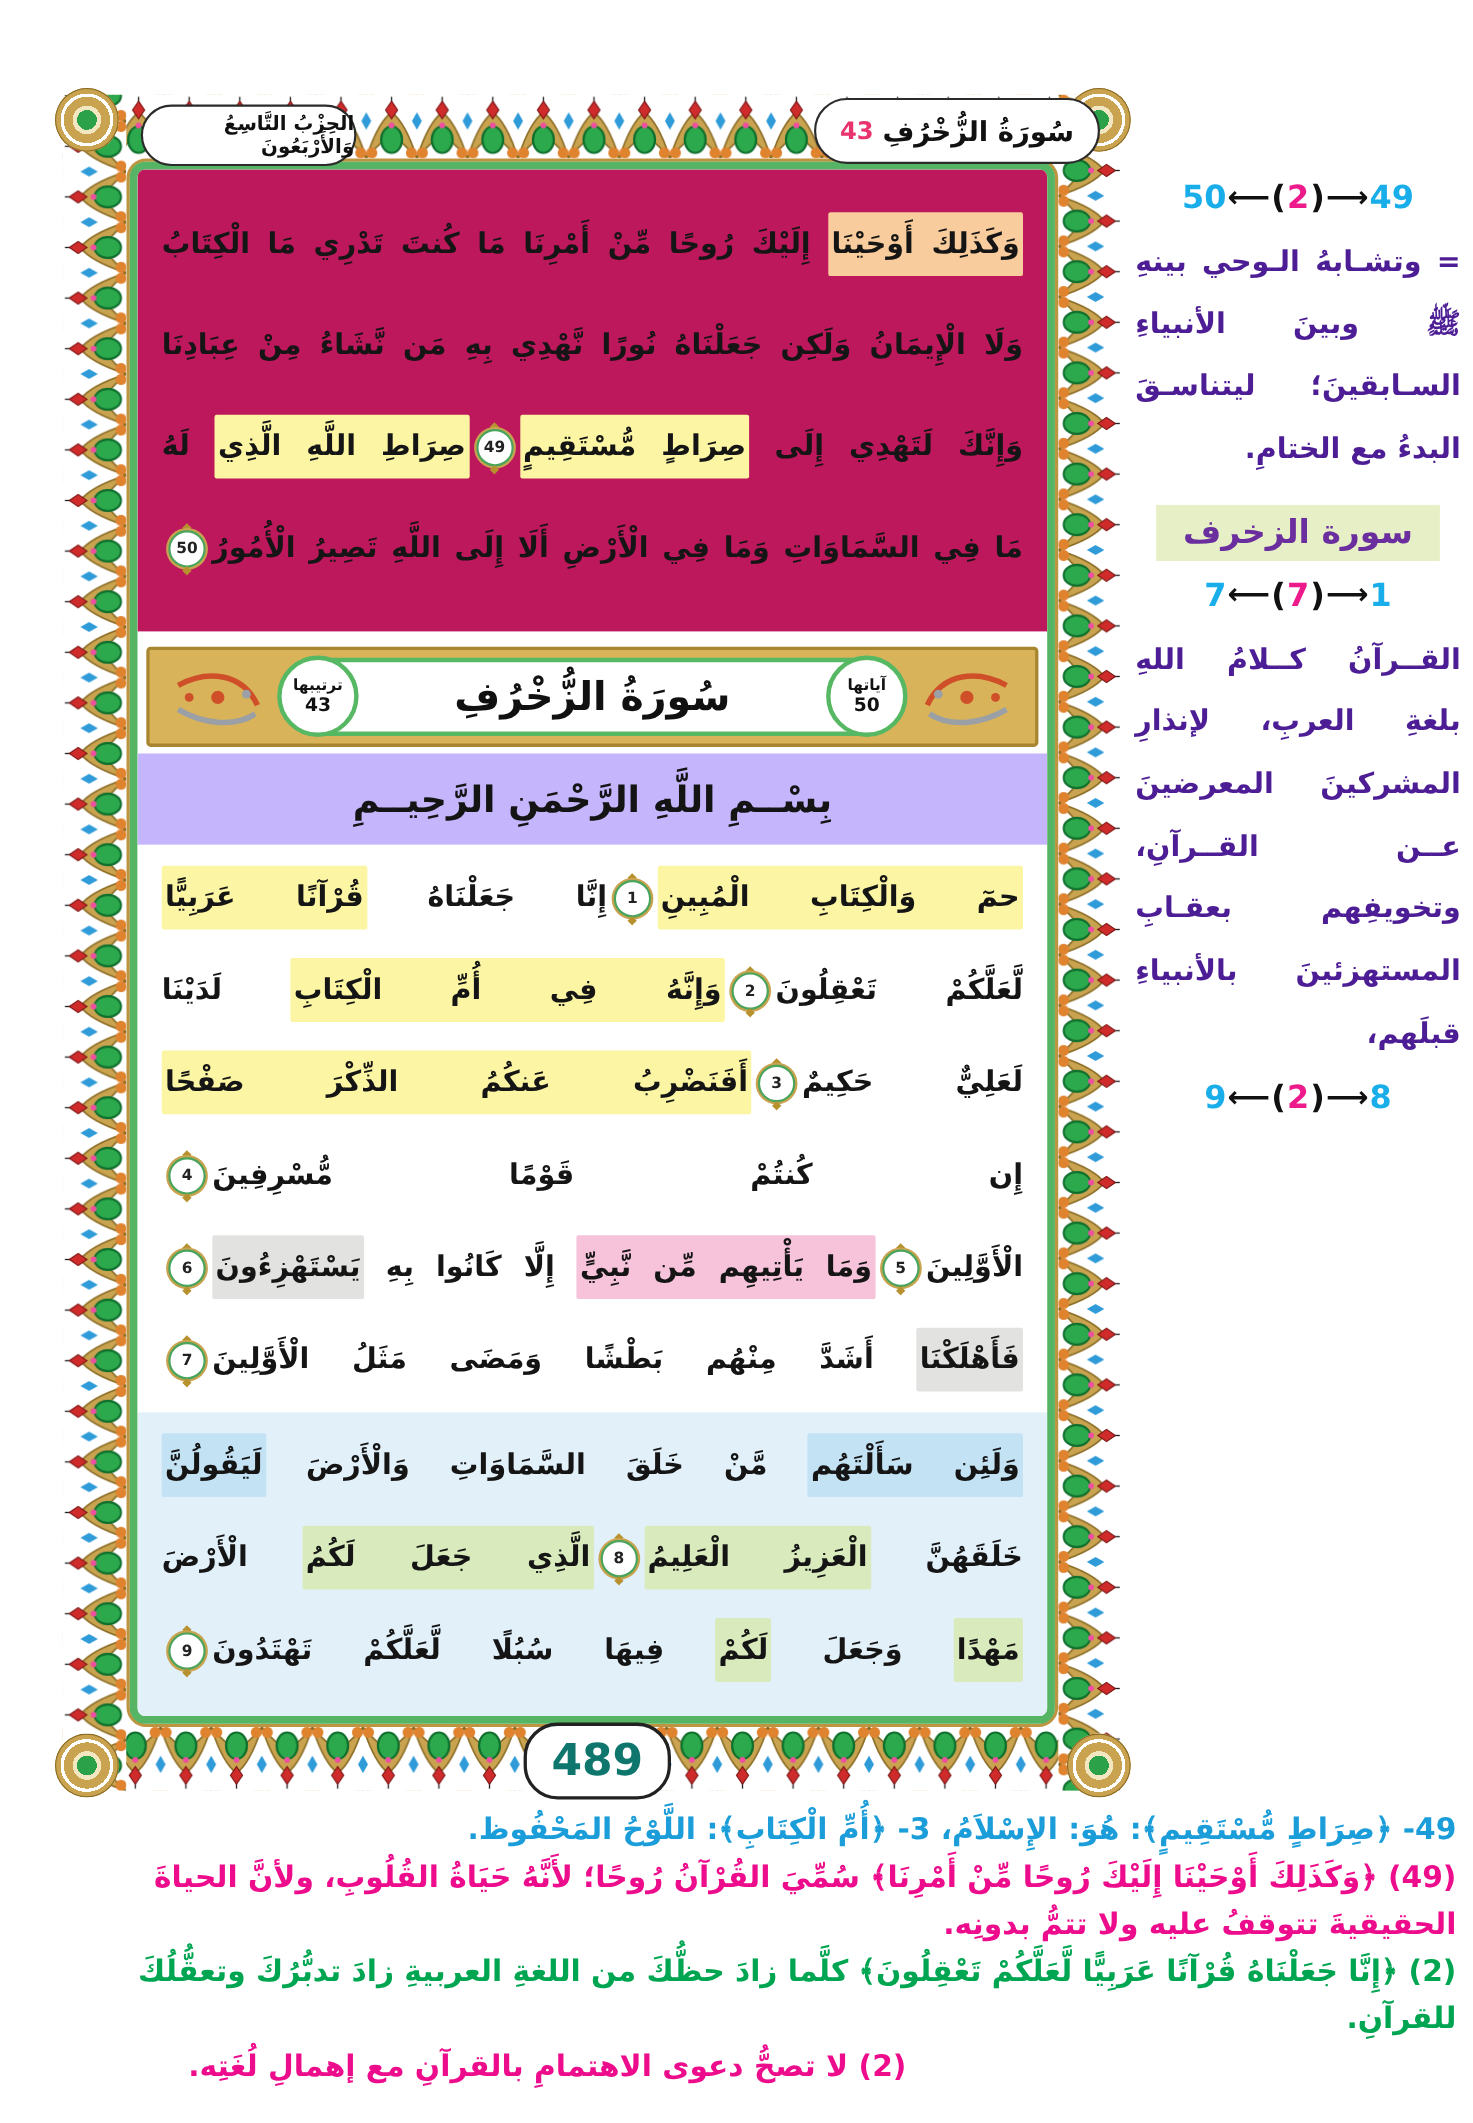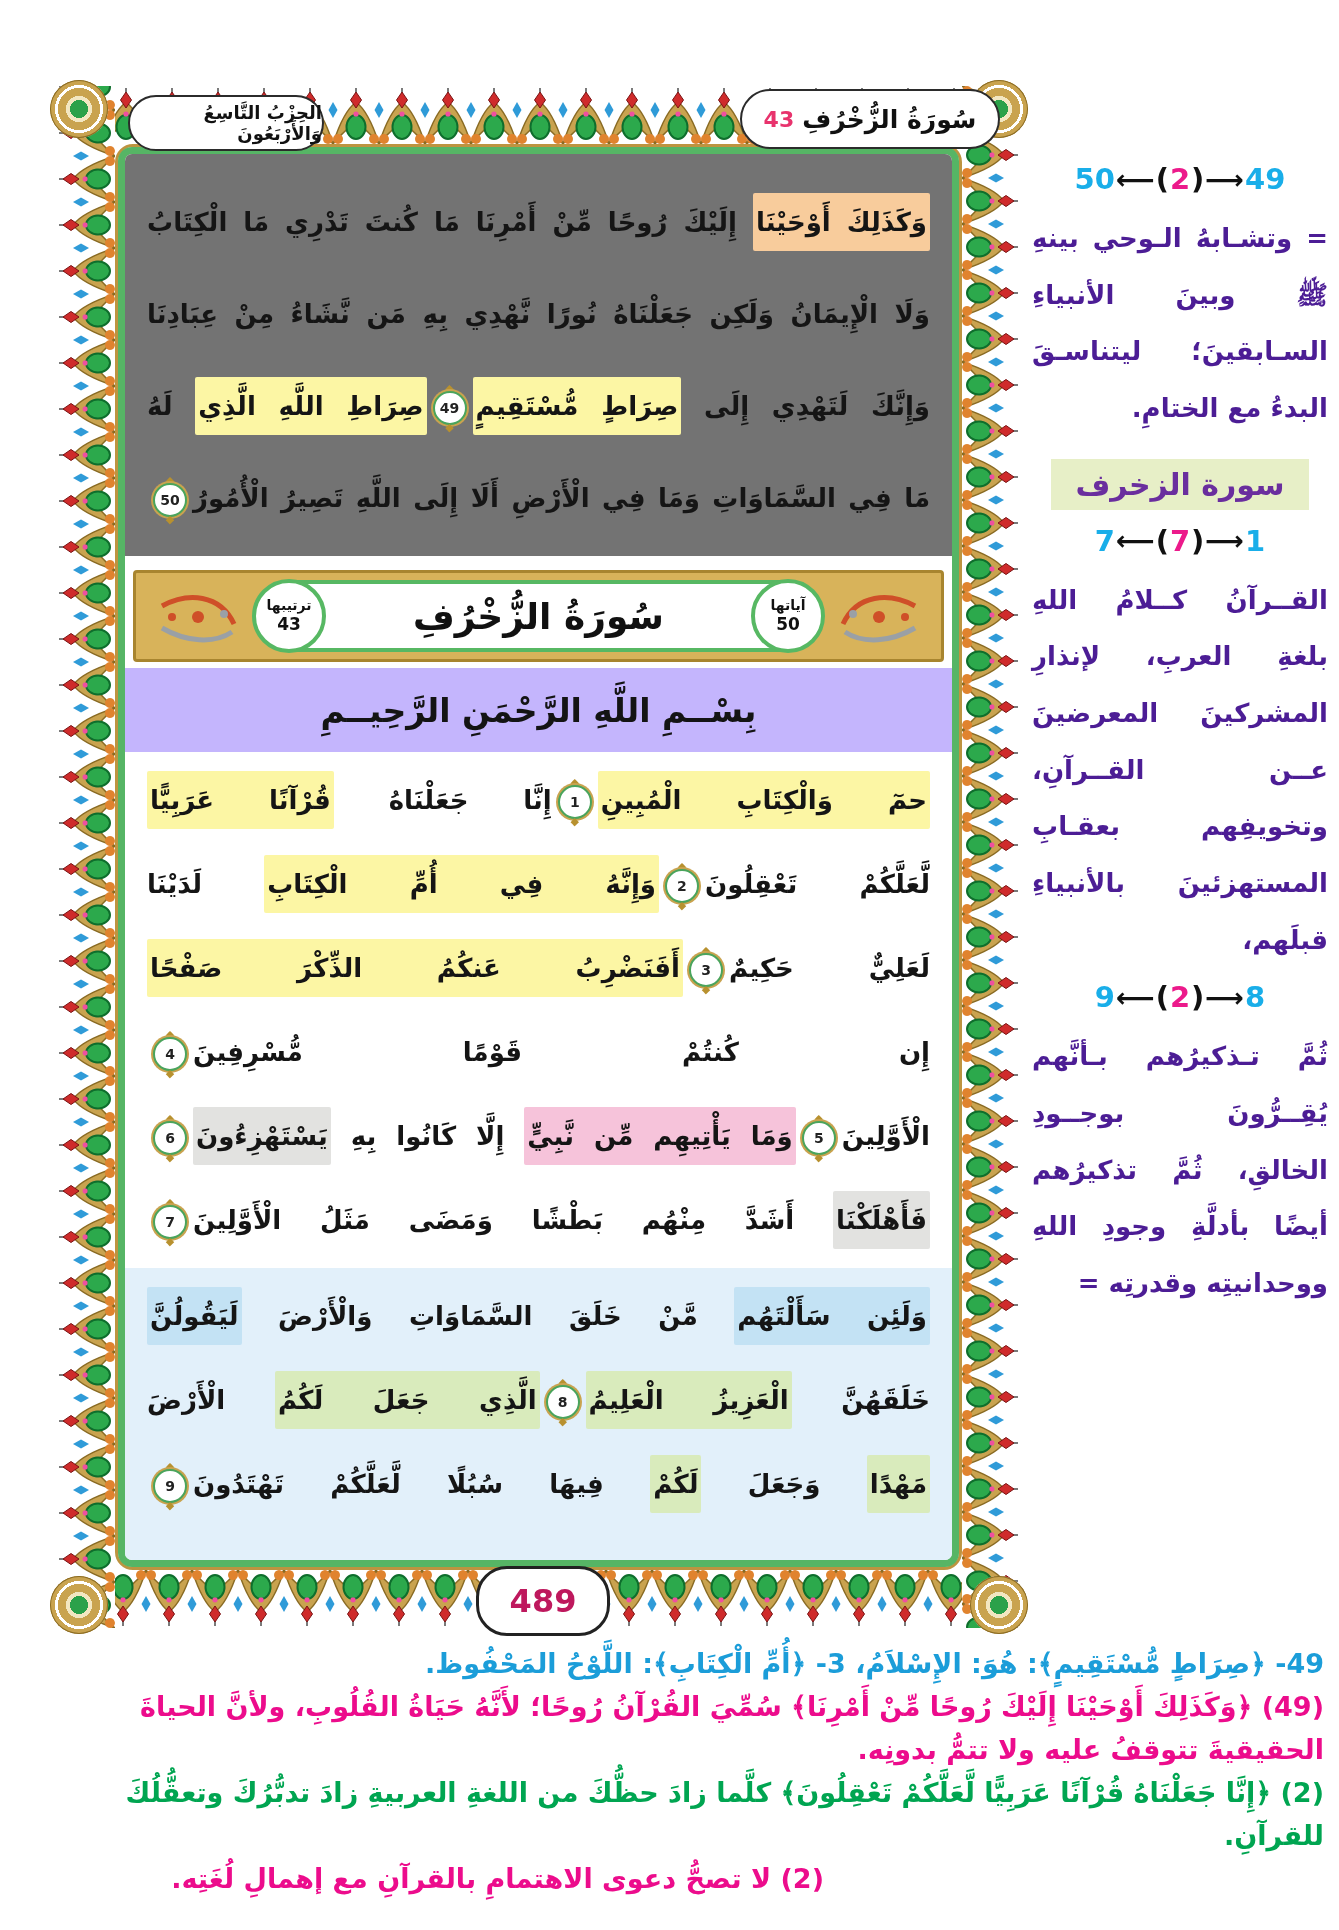--- a/index.html
+++ b/index.html
@@ -17,21 +17,21 @@
     display:flex;align-items:center;justify-content:center;gap:8px;font-weight:bold;color:#111;}
   .oval-hizb{left:128px;top:95px;width:192px;height:52px;font-size:18px;}
   .oval-surah{left:740px;top:89px;width:256px;height:56px;font-size:25px;}
   .oval-surah .snum{color:#e8336d;font-size:22px;font-weight:bold;}
   
   .panel{position:absolute;left:115px;top:144px;width:847px;height:1426px;z-index:3;
     border:3px solid #bd9440;border-radius:18px;background:#fff;box-sizing:border-box;}
   .panel-in{width:100%;height:100%;border:7px solid #56b565;border-radius:14px;box-sizing:border-box;
     overflow:hidden;display:flex;flex-direction:column;background:#fff;}
   .sec{padding:6px 22px;box-sizing:border-box;}
-  .sec-top{background:#737373;padding-top:22px;padding-bottom:12px;}
+  .sec-top{background:#be185d;padding-top:22px;padding-bottom:30px;}
   .sec-mid{background:#ffffff;}
   .sec-bot{background:#e2f0fa;flex:1;padding-bottom:18px;}
   .qline{direction:rtl;text-align:justify;text-align-last:justify;font-size:26px;font-weight:700;
     color:#151515;line-height:92px;white-space:normal;}
   .sec-mid .qline,.sec-bot .qline{line-height:84px;}
   .seg{white-space:pre-wrap;}
   .hl-yellow{background:#fcf6a4;}
   .hl-orange{background:#f8cc9c;}
   .hl-pink{background:#f6c3da;}
   .hl-gray{background:#e2e2e0;}
@@ -61,21 +61,21 @@
   .bcircle-ayat{right:116px;}
   .bcircle-order{left:116px;}
   .floral{position:absolute;top:50%;transform:translateY(-50%);z-index:1;}
   .floral-r{right:18px;}
   .floral-l{left:18px;}
   .basmala{height:84px;display:flex;align-items:center;justify-content:center;background:#c4b5fd;
     font-size:33px;font-weight:bold;color:#141414;}
   
   .pagenum{position:absolute;left:476px;top:1566px;width:128px;height:64px;z-index:6;background:#fff;
     border:3px solid #222;border-radius:31px;display:flex;align-items:center;justify-content:center;
-    font-size:32px;font-weight:bold;color:#be185d;}
+    font-size:40px;font-weight:bold;color:#0f766e;}
   
   .sidebar{position:absolute;left:1032px;top:156px;width:296px;z-index:4;direction:rtl;}
   .s-nav{direction:ltr;display:flex;align-items:center;justify-content:center;gap:1px;
     font-size:29px;font-weight:bold;margin:6px 0 14px;}
   .s-nav .n{color:#19aee9;}
   .s-nav .c{color:#ec1a8b;}
   .s-nav .p,.s-nav .arrow{color:#111;}
   .s-nav .arrow{font-size:27px;}
   .s-para{font-size:26px;font-weight:600;color:#4c1d95;line-height:2.18;text-align:justify;
     text-align-last:right;margin-bottom:12px;}
@@ -217,21 +217,20 @@
     <div class="s-para">القــرآنُ كــلامُ اللهِ بلغةِ العربِ، لإنذارِ المشركينَ المعرضينَ عــن القــرآنِ، وتخويفِهم بعقـابِ المستهزئينَ بالأنبياءِ قبلَهم،</div>
     <div class="s-nav">
       <span class="n">9</span>
       <span class="arrow">⟵</span>
       <span class="p">(</span>
       <span class="c">2</span>
       <span class="p">)</span>
       <span class="arrow">⟶</span>
       <span class="n">8</span>
     </div>
-    <div class="s-para">ثُمَّ تـذكيرُهم بـأنَّهم يُقِــرُّونَ بوجــودِ الخالقِ، ثُمَّ تذكيرُهم أيضًا بأدلَّةِ وجودِ اللهِ ووحدانيتِه وقدرتِه =</div>
   </div>
 
 <div class="footnotes">
     <div class="fn fn-blue">49- ﴿صِرَاطٍ مُّسْتَقِيمٍ﴾: هُوَ: الإِسْلاَمُ، 3- ﴿أُمِّ الْكِتَابِ﴾: اللَّوْحُ المَحْفُوظ.</div>
     <div class="fn fn-magenta">(49) ﴿وَكَذَلِكَ أَوْحَيْنَا إِلَيْكَ رُوحًا مِّنْ أَمْرِنَا﴾ سُمِّيَ القُرْآنُ رُوحًا؛ لأَنَّهُ حَيَاةُ القُلُوبِ، ولأنَّ الحياةَ الحقيقيةَ تتوقفُ عليه ولا تتمُّ بدونِه.</div>
     <div class="fn fn-green">(2) ﴿إِنَّا جَعَلْنَاهُ قُرْآنًا عَرَبِيًّا لَّعَلَّكُمْ تَعْقِلُونَ﴾ كلَّما زادَ حظُّكَ من اللغةِ العربيةِ زادَ تدبُّرُكَ وتعقُّلُكَ للقرآنِ.</div>
     <div class="fn fn-magenta fn-indent">(2) لا تصحُّ دعوى الاهتمامِ بالقرآنِ مع إهمالِ لُغَتِه.</div>
   </div>
 
 </body></html>

